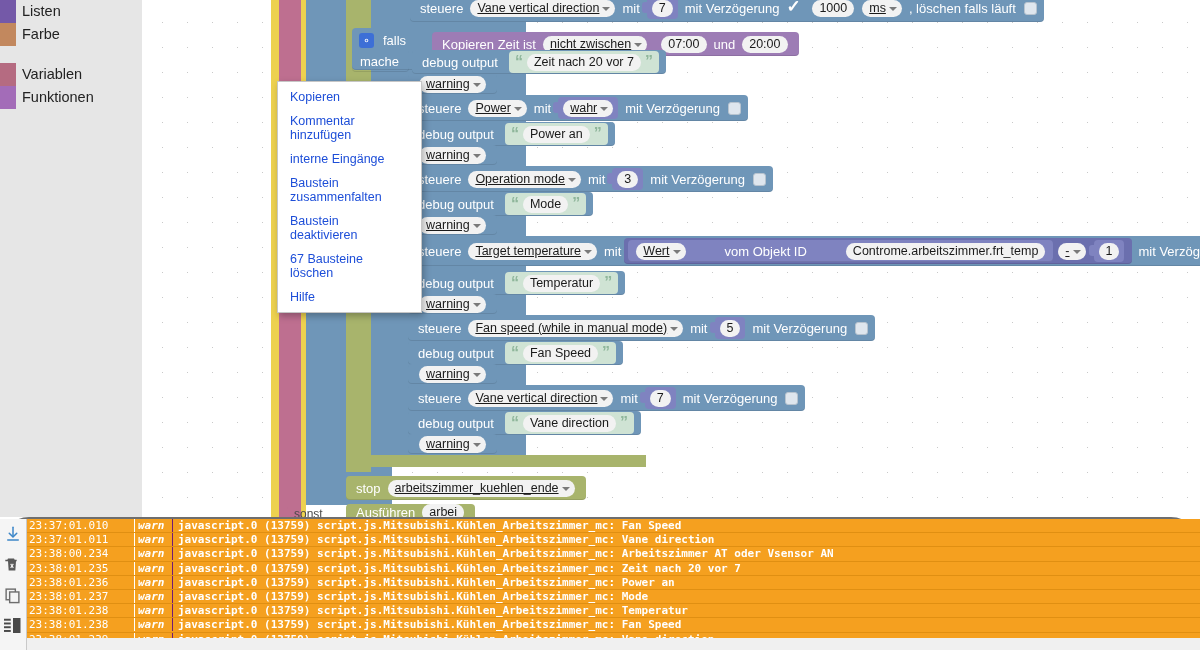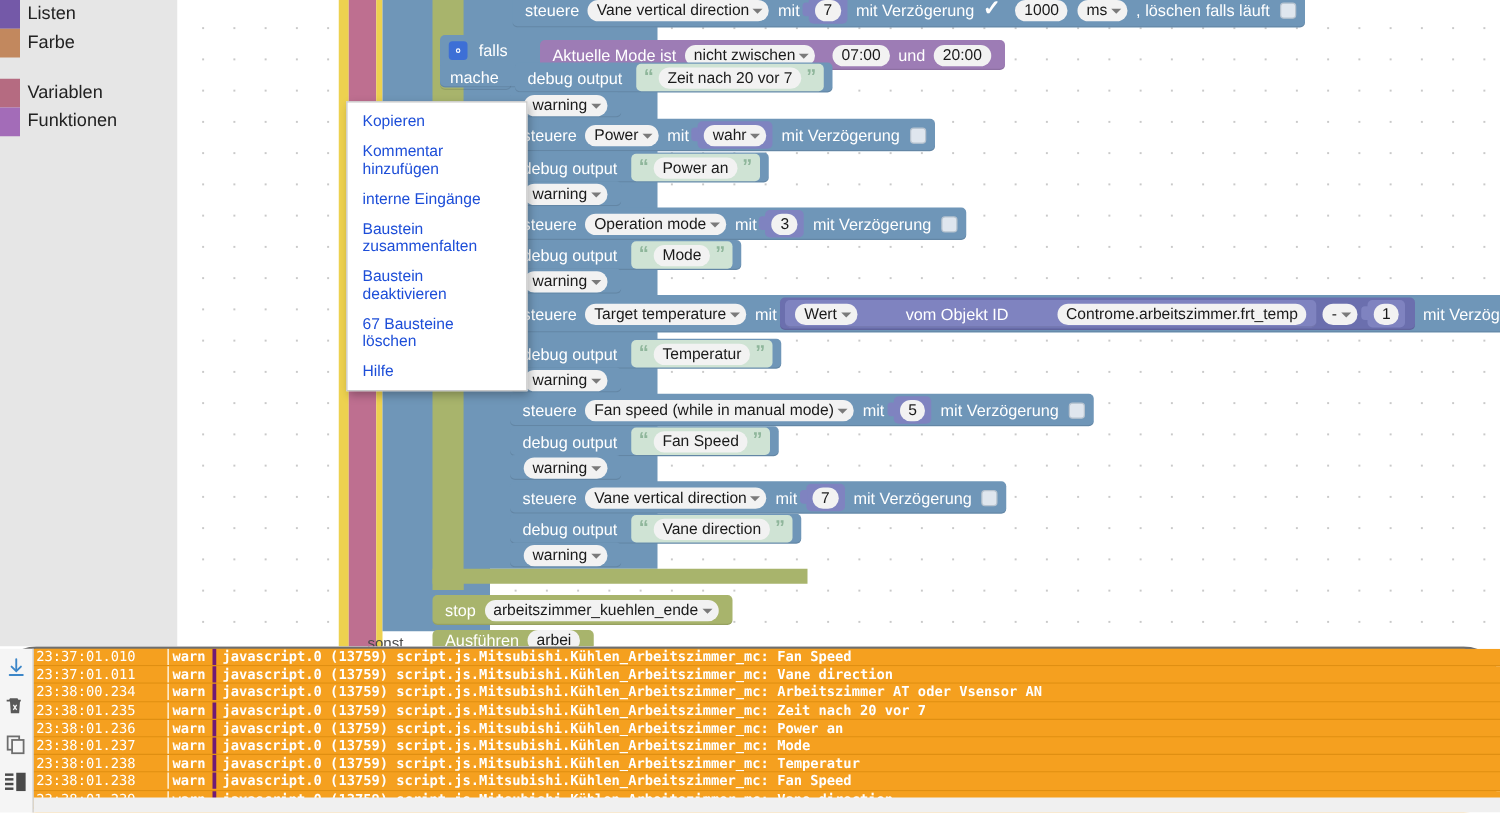--- a/index.html
+++ b/index.html
@@ -54,21 +54,21 @@
   .blk.logic { background: #9a7fb5; height: 24px; }
   .blk.time  { background: #9d7cb5; height: 24px; }
   .blk.getobj{ background: #6b6fae; height: 28px; }
   .blk.olive { background: #a8b46c; height: 26px; }
 
   .field {
     background: #f2f2f2; color: #1a1a1a; border-radius: 9px;
     padding: 1px 7px; font-size: 12.5px; margin: 0 4px; line-height: 15px;
     display: inline-flex; align-items: center;
   }
-  .dd { position: relative; padding-right: 16px; }
+  .dd { position: relative; padding-right: 16px; text-decoration: underline; }
   .dd::after {
     content: ""; position: absolute; right: 5px; top: 50%;
     margin-top: -1.5px;
     border-left: 4px solid transparent; border-right: 4px solid transparent;
     border-top: 4.5px solid #7a7a7a;
   }
   .txt { margin: 0 3px; }
   .chk {
     width: 13px; height: 13px; border-radius: 3px; background: #dfe6ee;
     border: 1px solid #b7c3cf; margin-left: 5px; position: relative;
@@ -142,21 +142,22 @@
     display: flex; align-items: center; height: 14.2px;
     color: #ffffff; border-bottom: 1px solid #e08f12;
     background: #f5a01f;
   }
   .logts {
     width: 108px; flex: none; text-align: left; padding-left: 2px;
     border-right: 1px solid #ffffff;
   }
   .loglvl {
     width: 38px; flex: none; font-weight: bold; padding-left: 3px;
-    border-right: 3px solid #701a75;
+    border-right: 1px solid #701a75;
+    font-style: italic;
   }
   .logmsg { padding-left: 5px; overflow: hidden; white-space: nowrap; font-weight: bold; }
   #scrollfade {
     position: absolute; left: 27px; right: 0; bottom: 0; height: 12px;
     background: #f0f0f0;
   }
 </style>
 </head>
 <body>
 
@@ -214,21 +215,21 @@
           <path d="M21 12l-2-1.2.4-2.3-2.2-.9-1.3-1.9-2.3.5L12 4.6l-1.6 1.6-2.3-.5-1.3 1.9-2.2.9.4 2.3L3 12l2 1.2-.4 2.3 2.2.9 1.3 1.9 2.3-.5L12 19.4l1.6-1.6 2.3.5 1.3-1.9 2.2-.9-.4-2.3z" opacity="0"></path>
         </svg>
       </span>
       <span class="txt">falls</span>
     </div>
     <div class="blk" style="left:210px; top:50px; height:22px; background:transparent; padding-left:5px;">
       <span class="txt">mache</span>
     </div>
 
     <div class="blk time" style="left:290px; top:32px; height:24px;">
-      <span class="txt">Aktuelle Mode ist</span>
+      <span class="txt">Kopieren Zeit ist</span>
       <span class="field dd">nicht zwischen</span>
       <span class="field" style="margin-left:10px">07:00</span>
       <span class="txt">und</span>
       <span class="field">20:00</span>
     </div>
 
     <div class="blk dbg" style="left:270px; top:50px; height:24px;">
       <span class="txt">debug output</span>
       <span class="strblk">
         <span class="quote">“</span>

